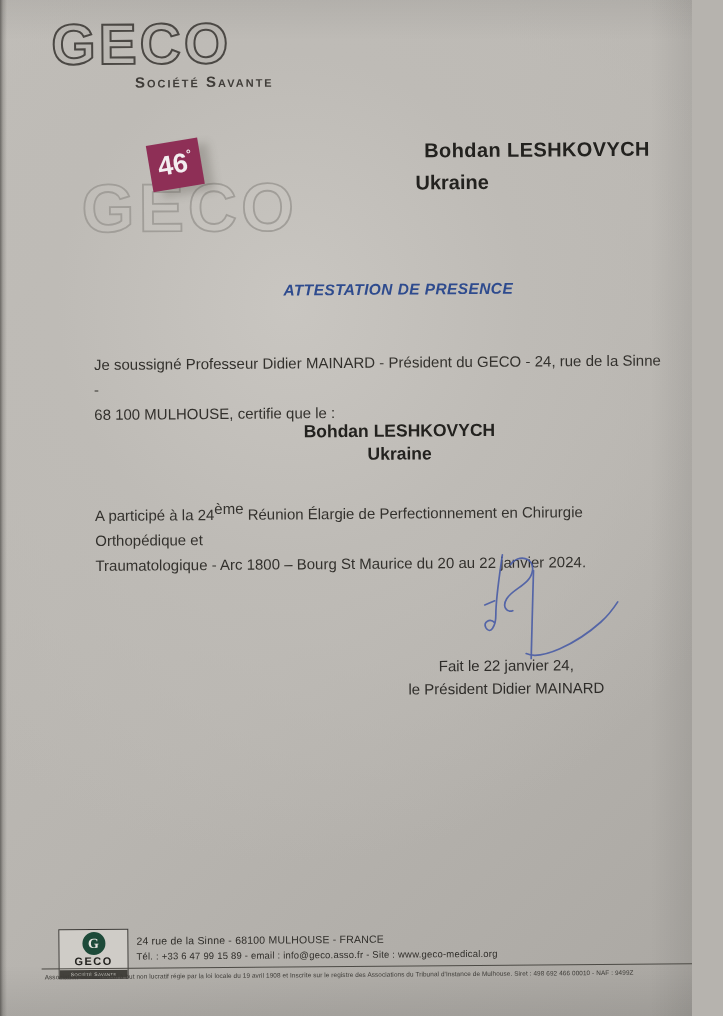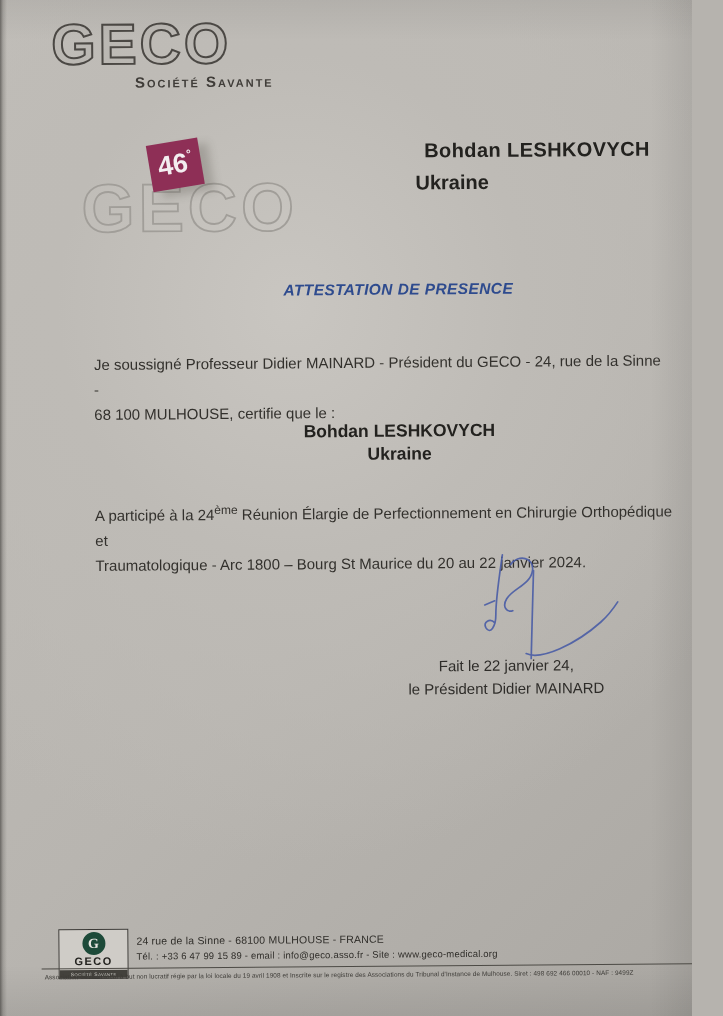--- a/index.html
+++ b/index.html
@@ -57,21 +57,21 @@
   .title{
     position:absolute;left:75px;top:281px;width:650px;text-align:center;
     font-style:italic;font-weight:bold;font-size:15.5px;color:#2e4b8e;letter-spacing:0.4px;
   }
 
   
   .intro{position:absolute;left:95px;top:350px;width:567px;font-size:15px;line-height:25px;color:#33312d;}
   .intro .l1{text-align:justify;text-align-last:justify;}
   .attendee{position:absolute;left:75px;top:420px;width:650px;text-align:center;font-weight:bold;color:#23221f;font-size:17.5px;line-height:23px;}
   .participation{position:absolute;left:95px;top:501px;width:580px;font-size:15px;line-height:25px;color:#33312d;}
-  sup.sm{font-size:12px;vertical-align:super;line-height:0;}
+  sup.sm{font-size:15px;vertical-align:super;line-height:0;}
 
   
   .signature{position:absolute;left:440px;top:542px;width:200px;height:130px;}
   .signature svg{display:block;}
 
   .signoff{
     position:absolute;left:380px;top:655px;width:250px;text-align:center;
     font-size:15px;line-height:23px;color:#2e2c29;
   }
 

